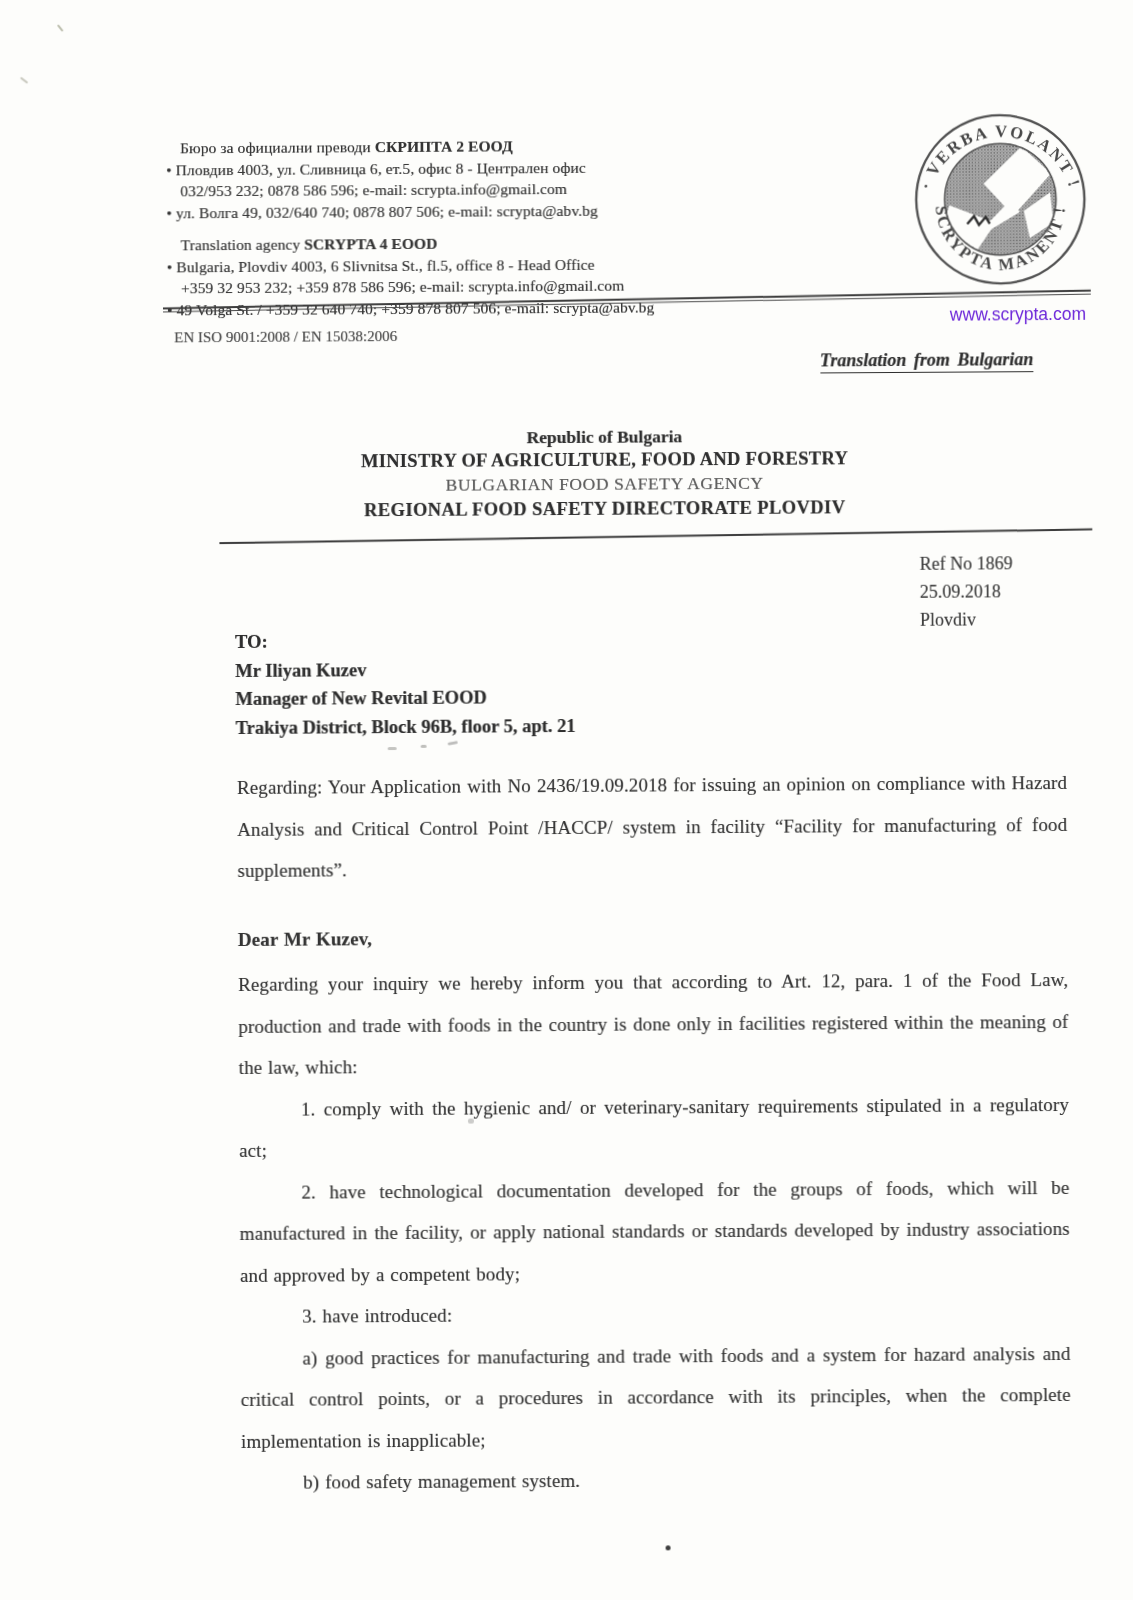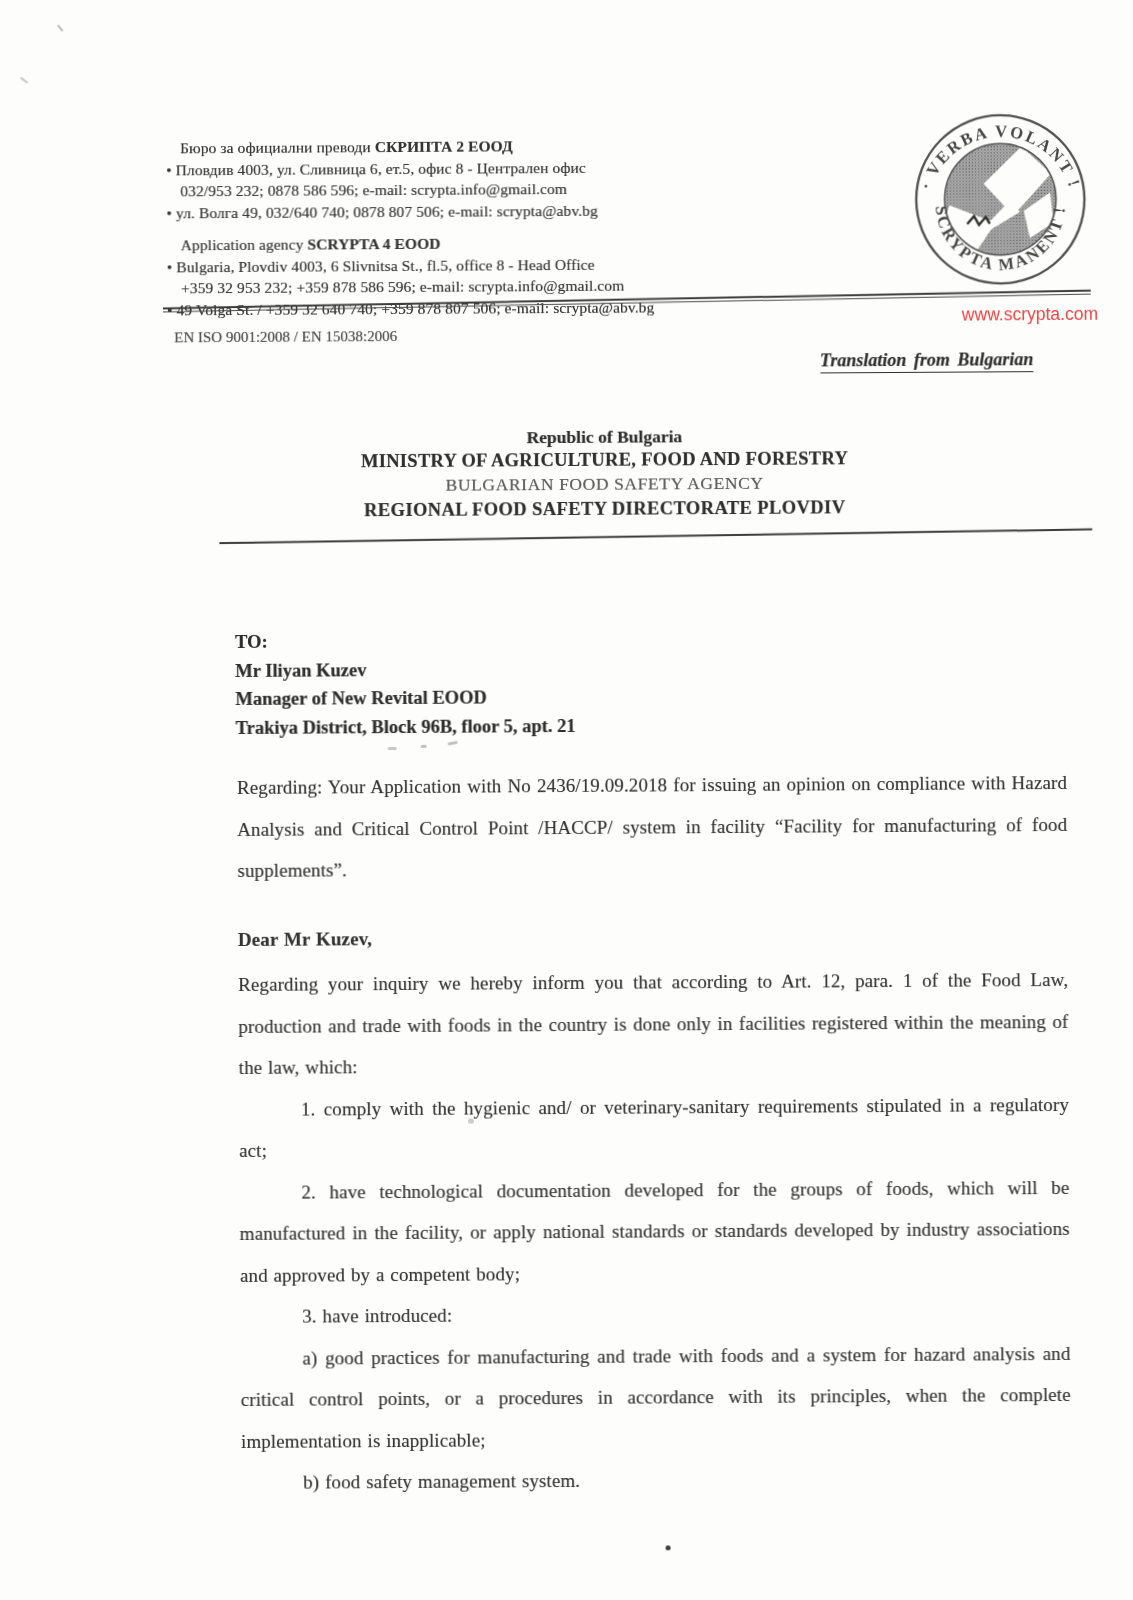--- a/index.html
+++ b/index.html
@@ -27,22 +27,22 @@
   .ring { font-family:"Liberation Serif", serif; font-size:17px; font-weight:bold;
           letter-spacing:2.4px; fill:#474747; }
 
   
   .rule-double {
     position:absolute; left:166px; top:305px; width:928px; height:5px;
     border-top:2.5px solid #3d3d3d; border-bottom:1.5px solid #4a4a4a;
     transform:rotate(-0.75deg); transform-origin:left center;
   }
   .website {
-    position:absolute; right:32px; top:307px;
-    font-family:"Liberation Sans", sans-serif; font-size:17.5px; color:#ef4444;
+    position:absolute; right:44px; top:307px;
+    font-family:"Liberation Sans", sans-serif; font-size:17.5px; color:#6d28d9;
   }
   .iso { position:absolute; left:177px; top:327px; font-size:15px; color:#474747;
          text-shadow:0.3px 0.3px 0.4px rgba(60,60,60,0.4); }
   .trans-note {
     position:absolute; right:97px; top:352px;
     font-size:18px; font-weight:bold; font-style:italic;
     border-bottom:1.6px solid #2e2e2e; padding-bottom:1px;
     text-shadow:0.3px 0.3px 0.4px rgba(50,50,50,0.5);
     word-spacing:3px;
   }
@@ -95,21 +95,21 @@
   <div class="tilt">
 
     <div class="letterhead">
       <div class="lh-block bg">
         <div class="lh-line pad"><span>Бюро за официални преводи </span><b>СКРИПТА 2 ЕООД</b></div>
         <div class="lh-line">• Пловдив 4003, ул. Сливница 6, ет.5, офис 8 - Централен офис</div>
         <div class="lh-line pad">032/953 232; 0878 586 596; e-mail: scrypta.info@gmail.com</div>
         <div class="lh-line">• ул. Волга 49, 032/640 740; 0878 807 506; e-mail: scrypta@abv.bg</div>
       </div>
       <div class="lh-block en">
-        <div class="lh-line pad"><span>Application agency </span><b>SCRYPTA 4 EOOD</b></div>
+        <div class="lh-line pad"><span>Translation agency </span><b>SCRYPTA 4 EOOD</b></div>
         <div class="lh-line">• Bulgaria, Plovdiv 4003, 6 Slivnitsa St., fl.5, office 8 - Head Office</div>
         <div class="lh-line pad">+359 32 953 232; +359 878 586 596; e-mail: scrypta.info@gmail.com</div>
         <div class="lh-line">• 49 Volga St. / +359 32 640 740; +359 878 807 506; e-mail: scrypta@abv.bg</div>
       </div>
     </div>
 
     <div class="logo">
       <svg viewBox="0 0 180 180" width="176" height="180" xmlns="http://www.w3.org/2000/svg" xmlns:xlink="http://www.w3.org/1999/xlink">
         <defs>
           <pattern id="stip" width="3.2" height="3.2" patternUnits="userSpaceOnUse">
@@ -143,20 +143,25 @@
     <div class="trans-note">Translation from Bulgarian</div>
 
     <div class="heading">
       <div class="h1">Republic of Bulgaria</div>
       <div class="h2">MINISTRY OF AGRICULTURE, FOOD AND FORESTRY</div>
       <div class="h3">BULGARIAN FOOD SAFETY AGENCY</div>
       <div class="h4">REGIONAL FOOD SAFETY DIRECTORATE PLOVDIV</div>
     </div>
     <div class="rule-heading"></div>
 
+    <div class="refblock">
+      <div>Ref No 1869</div>
+      <div>25.09.2018</div>
+      <div>Plovdiv</div>
+    </div>
 
     <div class="toblock">
       <div>TO:</div>
       <div>Mr Iliyan Kuzev</div>
       <div>Manager of New Revital EOOD</div>
       <div>Trakiya District, Block 96B, floor 5, apt. 21</div>
     </div>
 
     <div class="bodytext">
       <p class="just reg"><b>Regarding:</b><span> Your Application with No 2436/19.09.2018 for issuing an opinion on compliance with Hazard Analysis and Critical Control Point /HACCP/ system in facility “Facility for manufacturing of food supplements”.</span></p>

